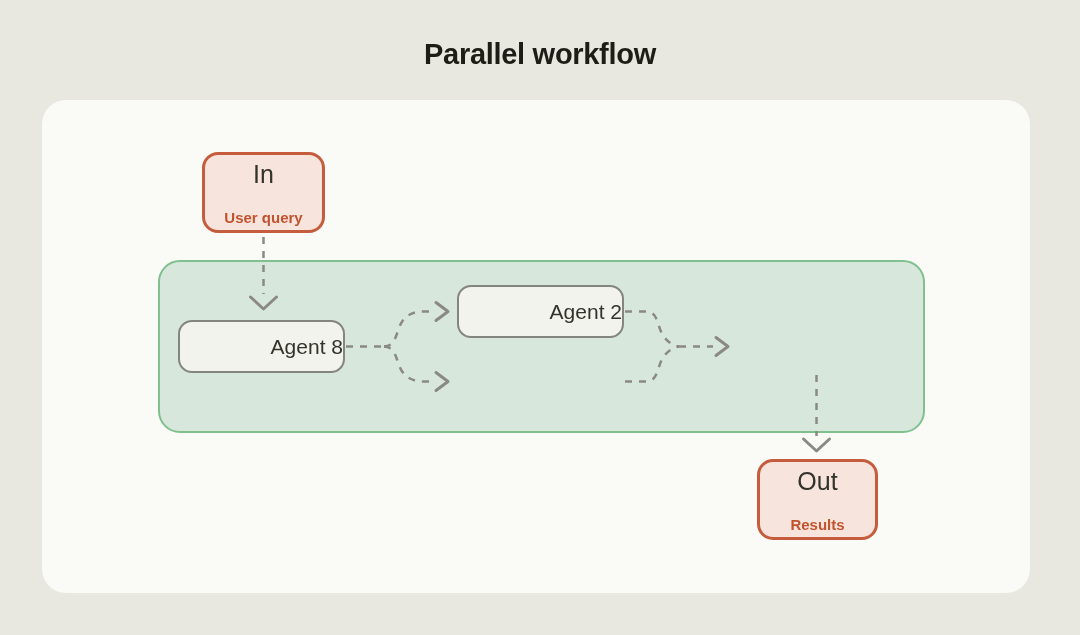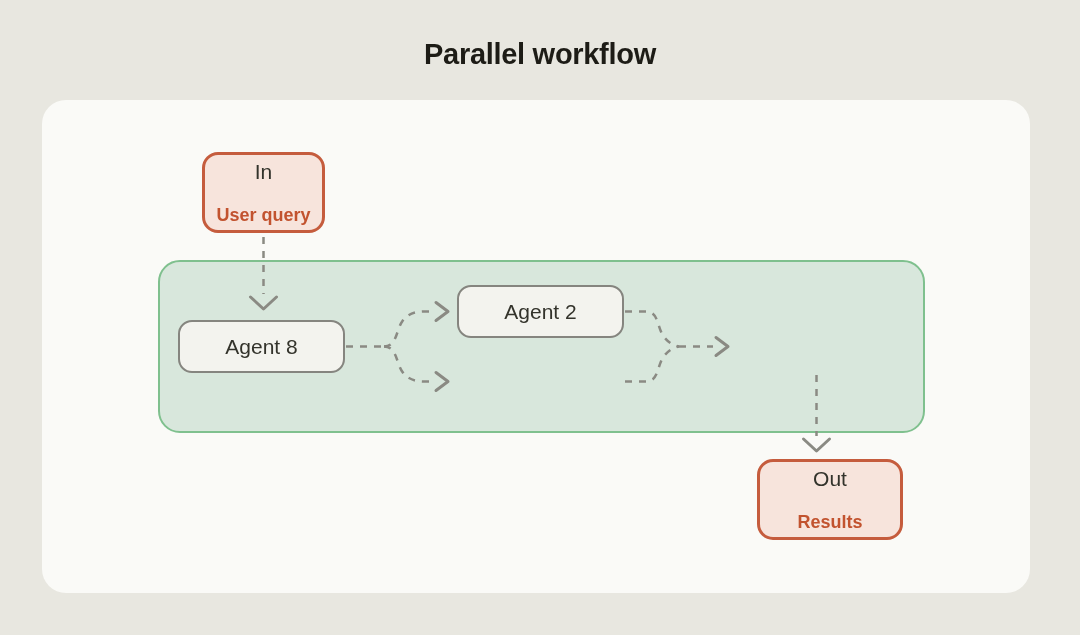--- a/index.html
+++ b/index.html
@@ -57,39 +57,40 @@
     justify-content: center;
   }
   .agent-node {
     width: 167px;
     height: 53px;
     background: #f3f3ee;
     border: 2px solid #85857f;
     border-radius: 14px;
     font-size: 21px;
     color: #33332b;
+    align-items: flex-end;
   }
   .io-node {
     background: #f7e4dc;
     border: 3px solid #c55c3d;
     border-radius: 16px;
   }
   .io-node .io-label {
-    font-size: 21px;
+    font-size: 25px;
     color: #33332b;
     line-height: 1.2;
   }
   .io-node .io-sublabel {
-    font-size: 18px;
+    font-size: 15px;
     font-weight: 700;
     color: #c2532f;
     margin-top: 20px;
   }
   #node-in  { left: 202px; top: 152px; width: 123px; height: 81px; }
-  #node-out { left: 757px; top: 459px; width: 146px; height: 81px; }
+  #node-out { left: 757px; top: 459px; width: 121px; height: 81px; }
   #node-agent-1 { left: 178px; top: 320px; }
   #node-agent-2 { left: 457px; top: 285px; }
   #node-agent-3 { left: 457px; top: 355px; }
   #node-agent-4 { left: 733px; top: 320px; }
   svg.arrows {
     position: absolute;
     left: 0; top: 0;
     width: 1080px;
     height: 635px;
     pointer-events: none;

